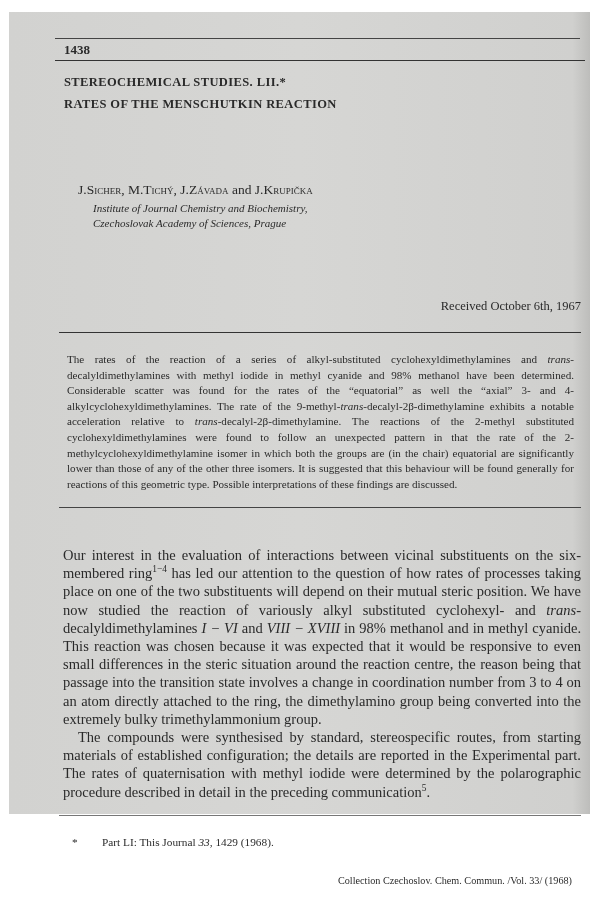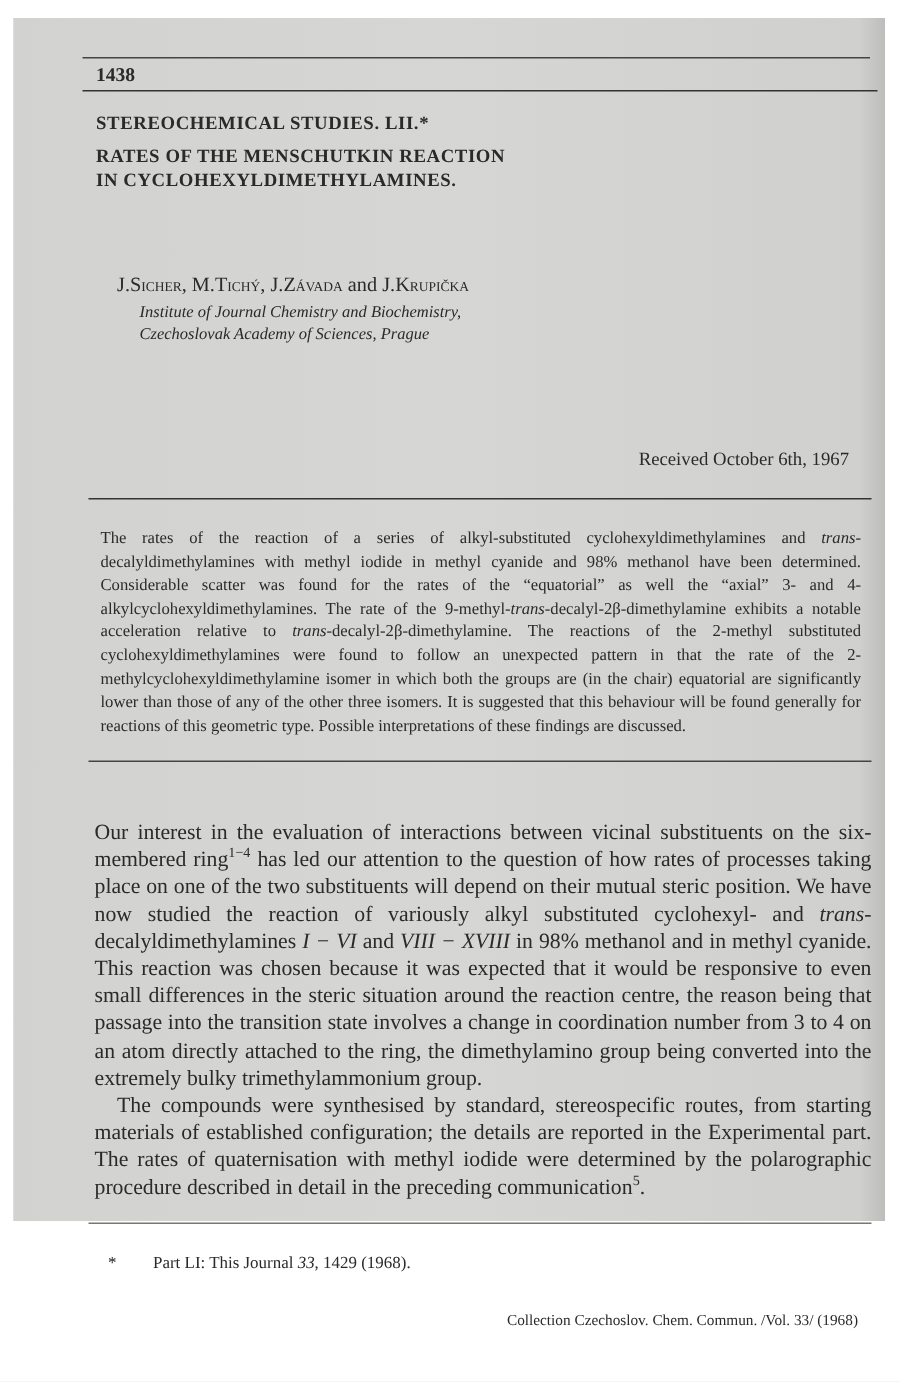--- a/index.html
+++ b/index.html
@@ -10,25 +10,25 @@
       background-image: linear-gradient(90deg, #d2d2d0 0%, #d6d6d4 50%, #d0d0ce 97%, #bdbdbb 100%);
       font-family: "Liberation Serif", "DejaVu Serif", serif;
       color: #2a2a2a;
     }
     .abs { position: absolute; }
     .rule { position: absolute; height: 0; border-top: 1px solid #444; }
     .rule.thick { border-top: 1.5px solid #333; }
     .pagenum { left: 55px; top: 30px; font-size: 13px; font-weight: bold; }
     .series-title { left: 55px; top: 63px; font-size: 12.5px; font-weight: bold; letter-spacing: 0.4px; }
     .title { left: 55px; top: 85px; font-size: 12.5px; font-weight: bold; letter-spacing: 0.4px; line-height: 15.5px; }
-    .title div { white-space: nowrap; }
+    .title div { white-space: nowrap; text-align: center; }
     .authors { left: 69px; top: 170px; font-size: 13.5px; white-space: nowrap; }
     .sc { font-variant: small-caps; }
     .affil { left: 84px; top: 189px; font-size: 11px; font-style: italic; line-height: 15px; }
-    .received { right: 24px; top: 287px; font-size: 12.5px; white-space: nowrap; }
+    .received { right: 9px; top: 287px; font-size: 12.5px; white-space: nowrap; }
     .abstract {
       left: 58px; top: 340px; width: 507px; font-size: 11.1px; line-height: 15.6px;
       text-align: justify;
     }
     .body-text {
       left: 54px; top: 534px; width: 518px; font-size: 14.5px; line-height: 18.2px;
       text-align: justify;
     }
     .body-text p { margin: 0; }
     .body-text p + p { text-indent: 15px; }
@@ -44,21 +44,20 @@
 <div class="page">
 
   <div class="rule" style="left:46px; top:26px; width:525px;"></div>
   <div class="abs pagenum">1438</div>
   <div class="rule thick" style="left:46px; top:48px; width:530px;"></div>
 
   <div class="abs series-title">STEREOCHEMICAL STUDIES. LII.*</div>
 
   <div class="abs title">
     <div>RATES OF THE MENSCHUTKIN REACTION</div>
-    <div>IN CYCLOHEXYLDIMETHYLAMINES.</div>
   </div>
 
   <div class="abs authors">
     <span><span>J.</span><span>S</span><span class="sc">icher</span></span><span>, </span><span><span>M.</span><span>T</span><span class="sc">ichý</span></span><span>, </span><span><span>J.</span><span>Z</span><span class="sc">ávada</span></span><span> and </span><span><span>J.</span><span>K</span><span class="sc">rupička</span></span>
   </div>
 
   <div class="abs affil">
     <div>Institute of Journal Chemistry and Biochemistry,</div>
     <div>Czechoslovak Academy of Sciences, Prague</div>
   </div>

